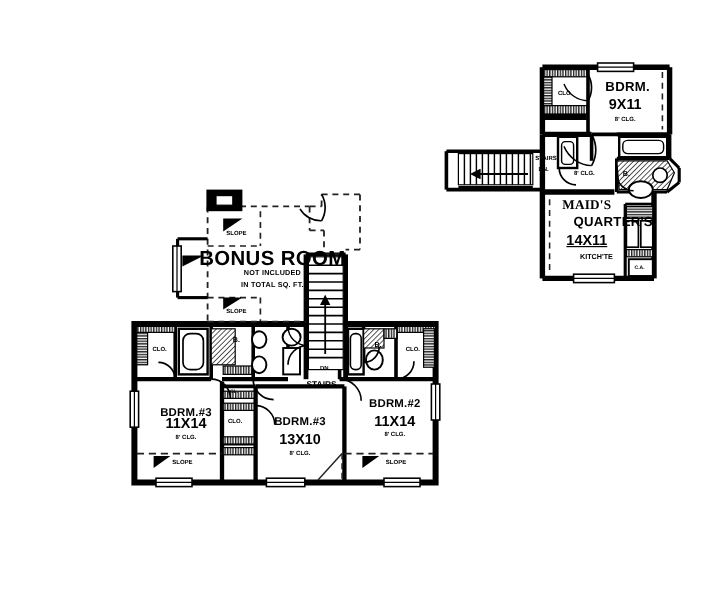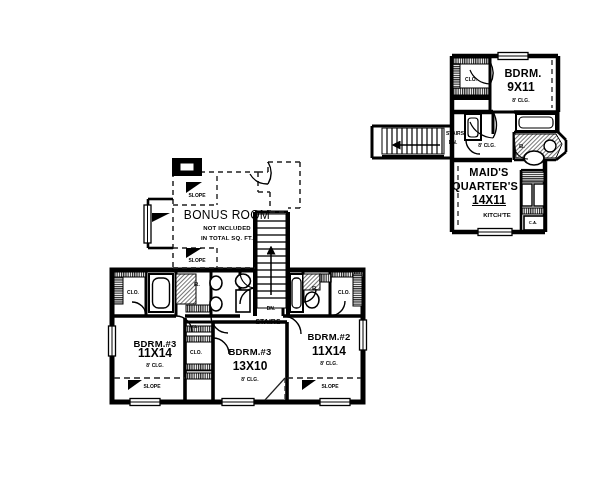--- a/index.html
+++ b/index.html
@@ -58,22 +58,22 @@
   }
   .lbl-small {
     font-size: 6px;
     font-weight: bold;
   }
   .lbl-stairs {
     font-size: 7px;
     font-weight: bold;
   }
   .lbl-bonus {
-    font-size: 12px;
-    font-weight: normal;
+    font-size: 17px;
+    font-weight: bold;
     letter-spacing: 0.3px;
   }
   .lbl-bonus-note {
     font-size: 6px;
     font-weight: bold;
     letter-spacing: 0.2px;
   }
   .lbl-maids {
     font-size: 11px;
     font-weight: bold;
@@ -394,22 +394,22 @@
   <div class="lbl lbl-tiny" style="left:197px; top:260px;">SLOPE</div>
 
   <div class="lbl lbl-maids" style="left:523px; top:73px;">BDRM.</div>
   <div class="lbl lbl-room-dim" style="left:521px; top:87px;">9X11</div>
   <div class="lbl lbl-tiny" style="left:521px; top:100px;">8' CLG.</div>
   <div class="lbl lbl-tiny" style="left:471px; top:79px;">CLO.</div>
 
   <div class="lbl lbl-tiny" style="left:487px; top:145px;">8' CLG.</div>
   <div class="lbl lbl-small" style="left:522px; top:146px;">B.</div>
 
-  <div class="lbl lbl-maids" style="left:489px; top:172px;">MAID'S</div>
-  <div class="lbl lbl-maids" style="left:485px; top:186px;">QUARTER'S</div>
+  <div class="lbl lbl-maids" style="left:489px; top:172px;font-family:Liberation Serif, serif;">MAID'S</div>
+  <div class="lbl lbl-maids" style="left:511px; top:186px;">QUARTER'S</div>
   <div class="lbl lbl-room-dim" style="left:489px; top:200px;text-decoration:underline;">14X11</div>
 
   <div class="lbl lbl-small" style="left:497px; top:215px;">KITCH'TE</div>
   <div class="lbl lbl-xtiny" style="left:533px; top:223px;">C.A.</div>
 
   <div class="lbl lbl-tiny" style="left:455px; top:133px;">STAIRS</div>
   <div class="lbl lbl-tiny" style="left:453px; top:142px;">DN.</div>
 
 </div>
 

